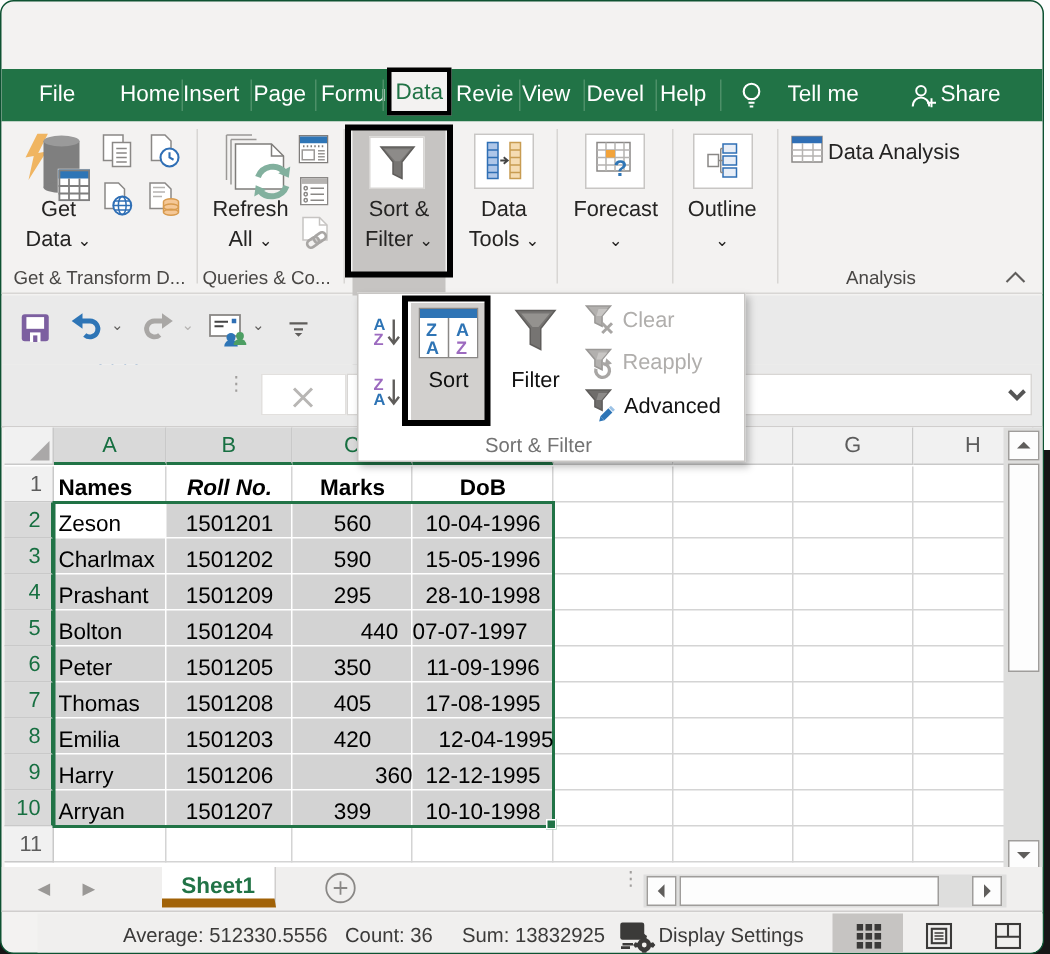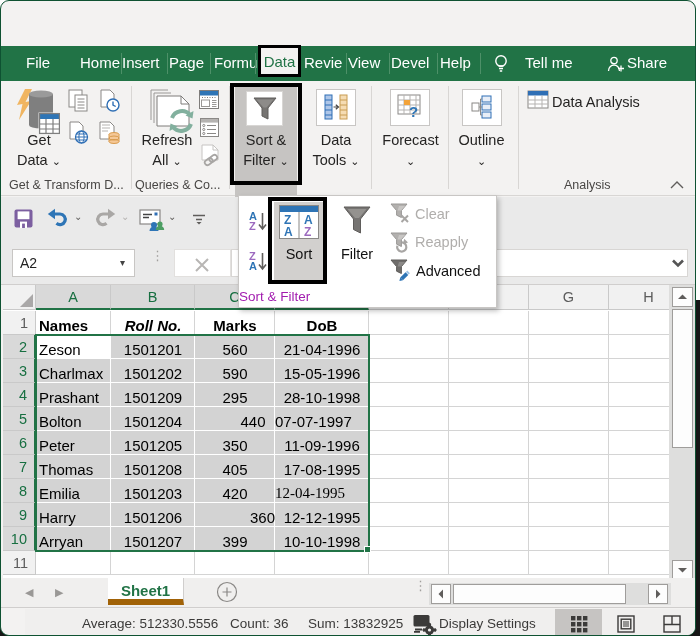--- a/index.html
+++ b/index.html
@@ -271,21 +271,20 @@
       <path d="M16.8 23 a4.2 4.2 0 0 1 8.4 0 z" fill="#4d9e63"></path>
     </svg>
     <div class="abs" style="left:167px;top:14px;color:#5f5d5b;font-size:10px">⌄</div>
     <svg class="abs" style="left:190px;top:13px" width="16" height="16" viewBox="0 0 16 16">
       <path d="M2 5.5 h12 M5 9.5 h6" stroke="#5f5d5b" stroke-width="1.5"></path>
       <path d="M5.5 12 l2.5 2.5 l2.5 -2.5" fill="#5f5d5b"></path>
     </svg>
   </div>
 
   <div id="frow">
-    <div id="namebox">A2<span style="position:absolute;right:9px;top:7px;font-size:10px;color:#444">▾</span></div>
     <div class="abs" style="left:150px;top:10px;width:4px;height:20px;color:#a19f9d;font-size:13px;line-height:6px">⋮</div>
     <div id="fx-x">
         <svg style="position:absolute;left:16px;top:4px" width="22" height="22" viewBox="0 0 22 22">
           <path d="M5 5 L17 17 M17 5 L5 17" stroke="#b8b6b4" stroke-width="2"></path>
         </svg>
       </div>
     <div id="fbar"></div>
     <svg class="abs" style="left:671px;top:16px" width="12" height="9" viewBox="0 0 12 9">
         <path d="M1 1.5 L6 6.5 L11 1.5" fill="none" stroke="#555" stroke-width="2.6"></path>
       </svg>
@@ -349,21 +348,21 @@
       <div style="position:absolute;left:33px;top:50px;width:74px;height:23px;background:#fff"></div>
       <div style="position:absolute;left:32px;top:49px;width:335px;height:218px;border:2px solid #217346"></div>
       <div style="position:absolute;left:361px;top:261px;width:7px;height:7px;background:#217346;border:1px solid #fff"></div>
       <div class="cell" style="left:36px;top:32px;font-weight:bold;">Names</div>
       <div class="cell" style="left:108px;top:32px;width:84px;text-align:center;font-weight:bold;font-style:italic;">Roll No.</div>
       <div class="cell" style="left:192px;top:32px;width:80px;text-align:center;font-weight:bold;">Marks</div>
       <div class="cell" style="left:272px;top:32px;width:94px;text-align:center;font-weight:bold;">DoB</div>
       <div class="cell" style="left:36px;top:56px;">Zeson</div>
       <div class="cell" style="left:108px;top:56px;width:84px;text-align:center;">1501201</div>
       <div class="cell" style="left:192px;top:56px;width:80px;text-align:center;">560</div>
-      <div class="cell" style="left:272px;top:56px;width:94px;text-align:center;">21-04-1996</div>
+      <div class="cell" style="left:272px;top:56px;width:94px;text-align:center;">10-04-1996</div>
       <div class="cell" style="left:36px;top:80px;">Charlmax</div>
       <div class="cell" style="left:108px;top:80px;width:84px;text-align:center;">1501202</div>
       <div class="cell" style="left:192px;top:80px;width:80px;text-align:center;">590</div>
       <div class="cell" style="left:272px;top:80px;width:94px;text-align:center;">15-05-1996</div>
       <div class="cell" style="left:36px;top:104px;">Prashant</div>
       <div class="cell" style="left:108px;top:104px;width:84px;text-align:center;">1501209</div>
       <div class="cell" style="left:192px;top:104px;width:80px;text-align:center;">295</div>
       <div class="cell" style="left:272px;top:104px;width:94px;text-align:center;">28-10-1998</div>
       <div class="cell" style="left:36px;top:128px;">Bolton</div>
       <div class="cell" style="left:108px;top:128px;width:84px;text-align:center;">1501204</div>
@@ -373,21 +372,21 @@
       <div class="cell" style="left:108px;top:152px;width:84px;text-align:center;">1501205</div>
       <div class="cell" style="left:192px;top:152px;width:80px;text-align:center;">350</div>
       <div class="cell" style="left:272px;top:152px;width:94px;text-align:center;">11-09-1996</div>
       <div class="cell" style="left:36px;top:176px;">Thomas</div>
       <div class="cell" style="left:108px;top:176px;width:84px;text-align:center;">1501208</div>
       <div class="cell" style="left:192px;top:176px;width:80px;text-align:center;">405</div>
       <div class="cell" style="left:272px;top:176px;width:94px;text-align:center;">17-08-1995</div>
       <div class="cell" style="left:36px;top:200px;">Emilia</div>
       <div class="cell" style="left:108px;top:200px;width:84px;text-align:center;">1501203</div>
       <div class="cell" style="left:192px;top:200px;width:80px;text-align:center;">420</div>
-      <div class="cell" style="left:272px;top:200px;width:94px;text-align:left;font-family:Liberation Serif, serif;">12-04-1995</div>
+      <div class="cell" style="left:272px;top:200px;width:94px;text-align:right;">12-04-1995</div>
       <div class="cell" style="left:36px;top:224px;">Harry</div>
       <div class="cell" style="left:108px;top:224px;width:84px;text-align:center;">1501206</div>
       <div class="cell" style="left:192px;top:224px;width:80px;text-align:right;">360</div>
       <div class="cell" style="left:272px;top:224px;width:94px;text-align:center;">12-12-1995</div>
       <div class="cell" style="left:36px;top:248px;">Arryan</div>
       <div class="cell" style="left:108px;top:248px;width:84px;text-align:center;">1501207</div>
       <div class="cell" style="left:192px;top:248px;width:80px;text-align:center;">399</div>
       <div class="cell" style="left:272px;top:248px;width:94px;text-align:center;">10-10-1998</div>
     </div>
 
@@ -517,19 +516,19 @@
     <svg class="abs" style="left:151px;top:63px" width="24" height="24" viewBox="0 0 24 24">
       <path d="M1 1 H17 L11.4 7.6 V14.5 L6.6 12.2 V7.6 Z" fill="#6f6d6b" stroke="#5f5d5b"></path>
       <path d="M9 3 H15 L11 7.6 H7.6 Z" fill="#8c8a88"></path>
       <g transform="translate(15.5,16) rotate(45)">
         <rect x="-1.9" y="-2" width="3.8" height="7.5" fill="#2e75b6"></rect>
         <path d="M-1.9 5.5 L0 8.6 L1.9 5.5 Z" fill="#2e75b6"></path>
         <rect x="-1.9" y="-4.4" width="3.8" height="1.9" fill="#9dc3e6"></rect>
       </g>
     </svg>
     <div class="abs" style="left:177px;top:67px;font-size:14.5px;color:#111">Advanced</div>
-    <div class="abs" style="left:0;top:93px;width:240px;text-align:left;font-size:13.5px;color:#a21caf">Sort &amp; Filter</div>
+    <div class="abs" style="left:0;top:93px;width:240px;text-align:center;font-size:13.5px;color:#737373">Sort &amp; Filter</div>
   </div>
 
   <div class="anno" style="left:229px;top:82px;width:72px;height:102px"></div>
   <div class="anno" style="left:267px;top:196px;width:59px;height:87px;z-index:70"></div>
 
 </div>
 
 </body></html>

